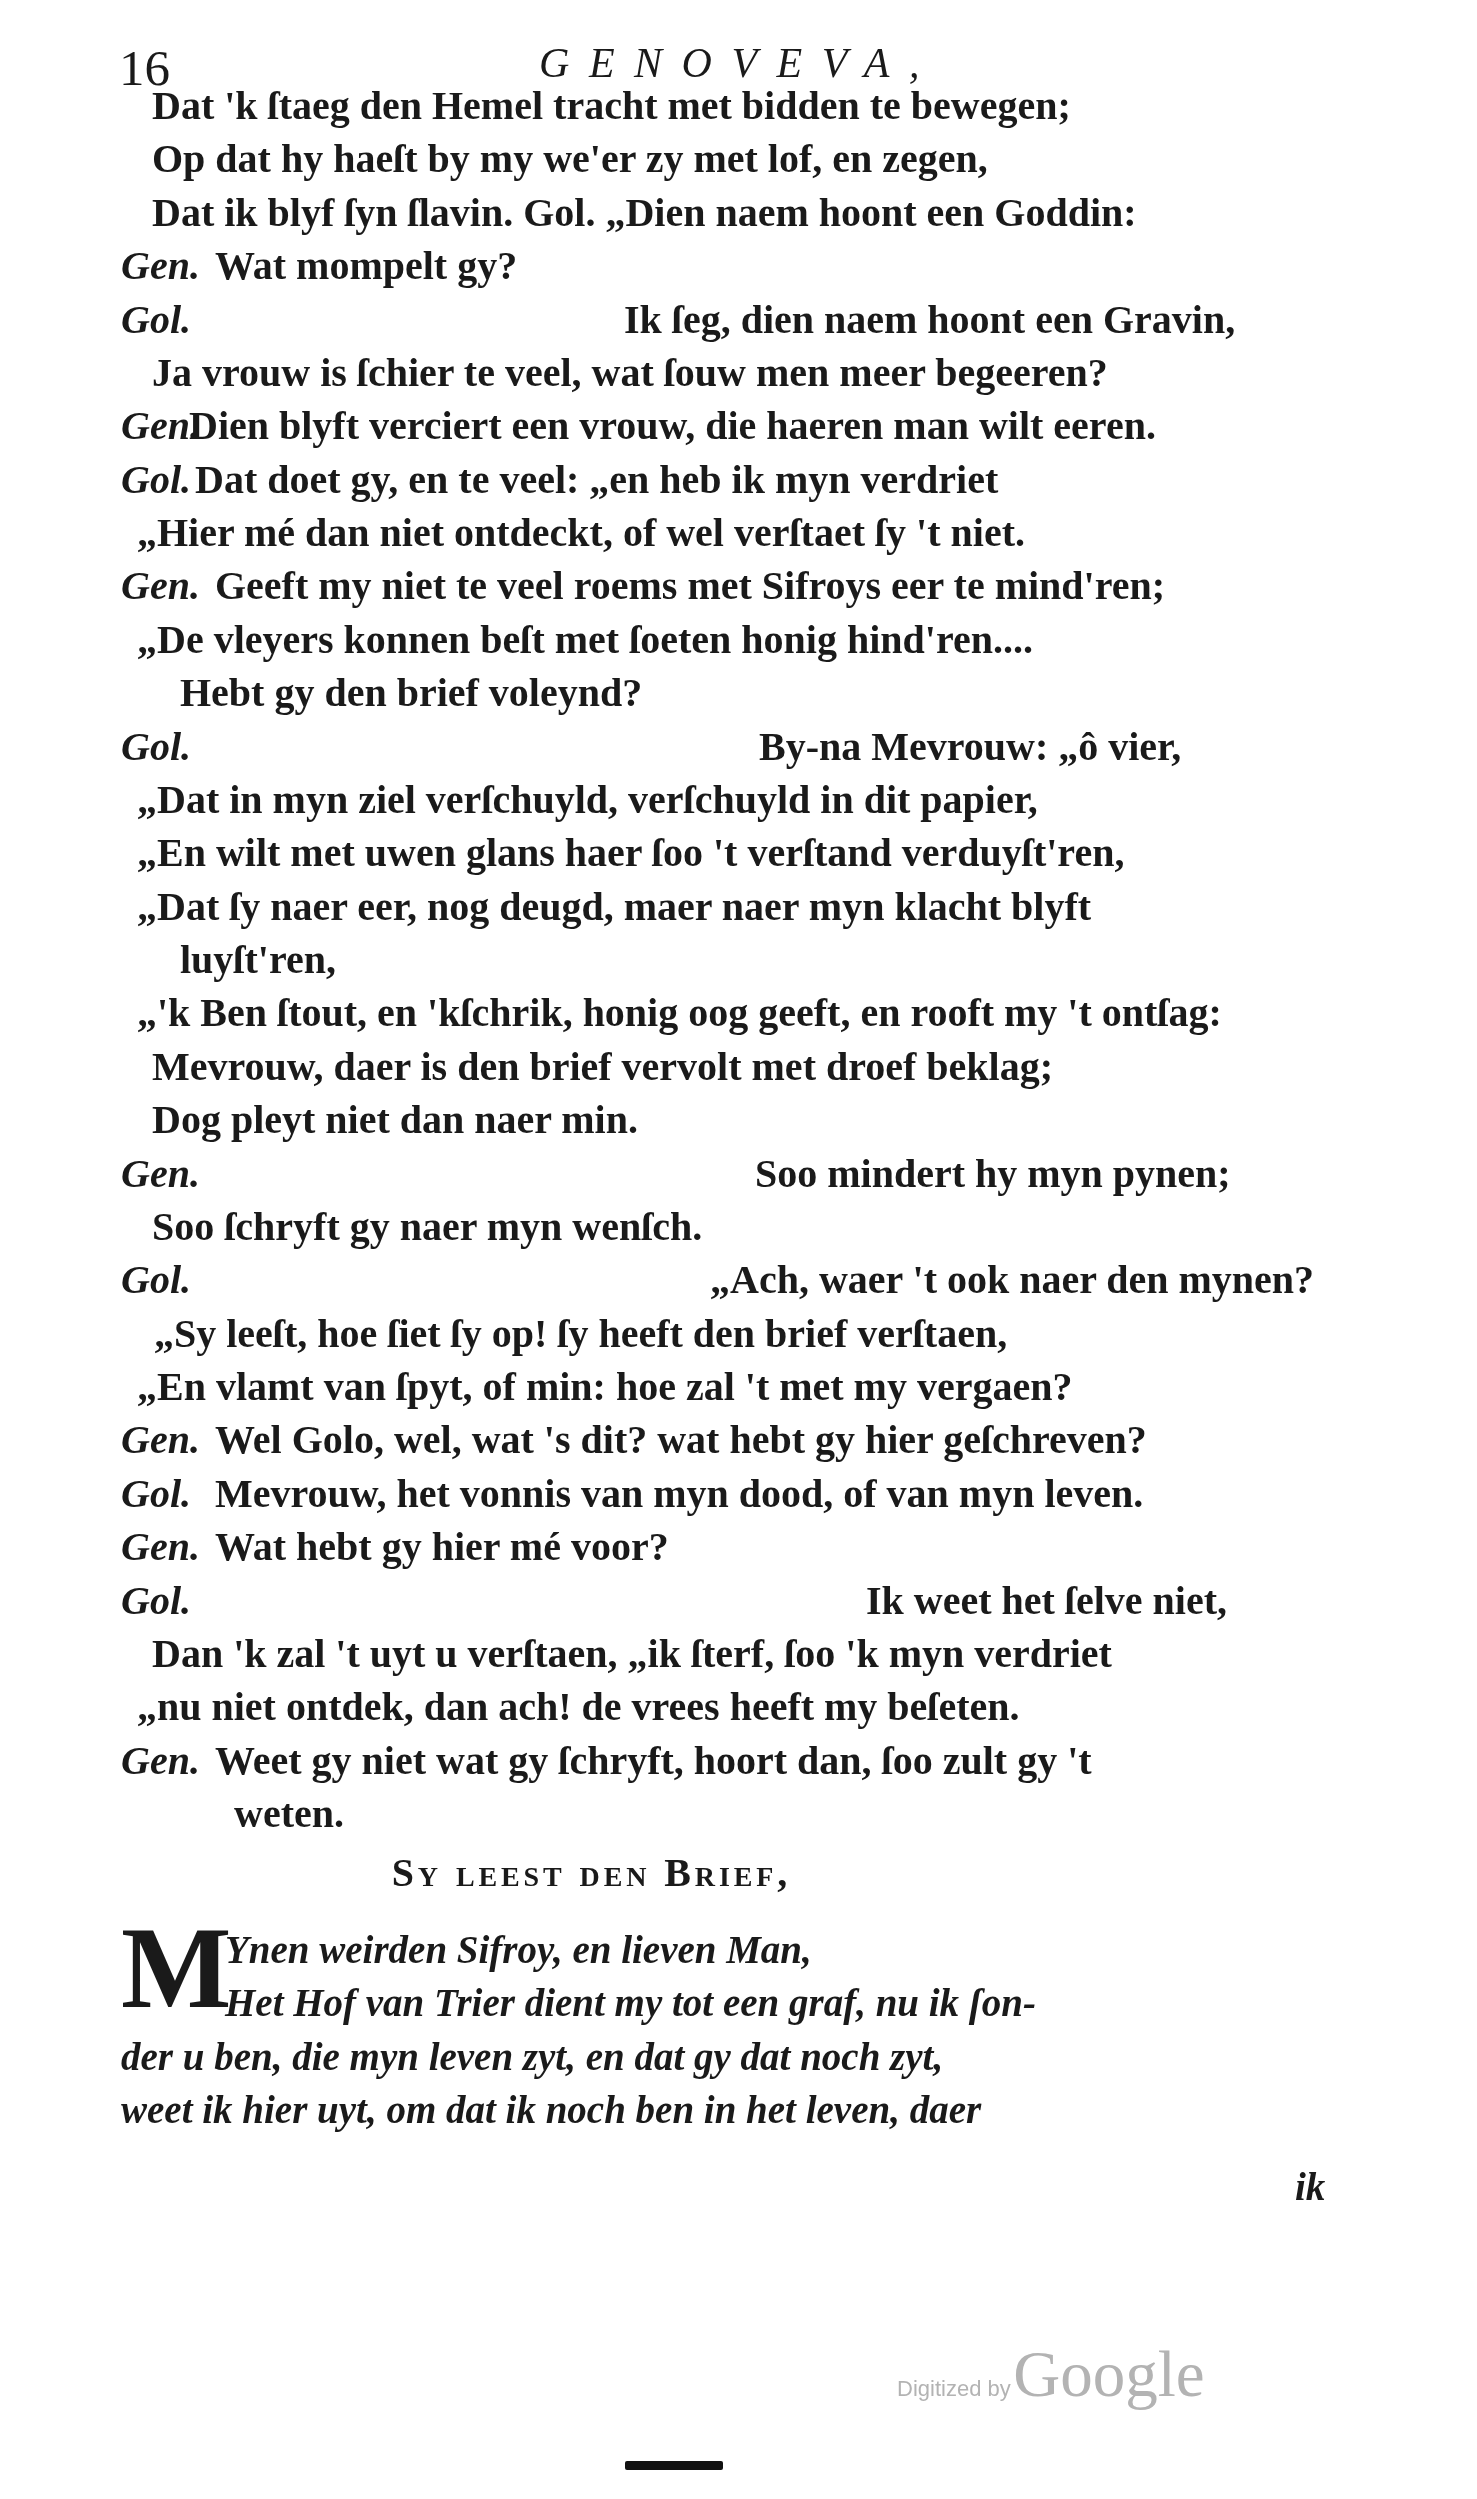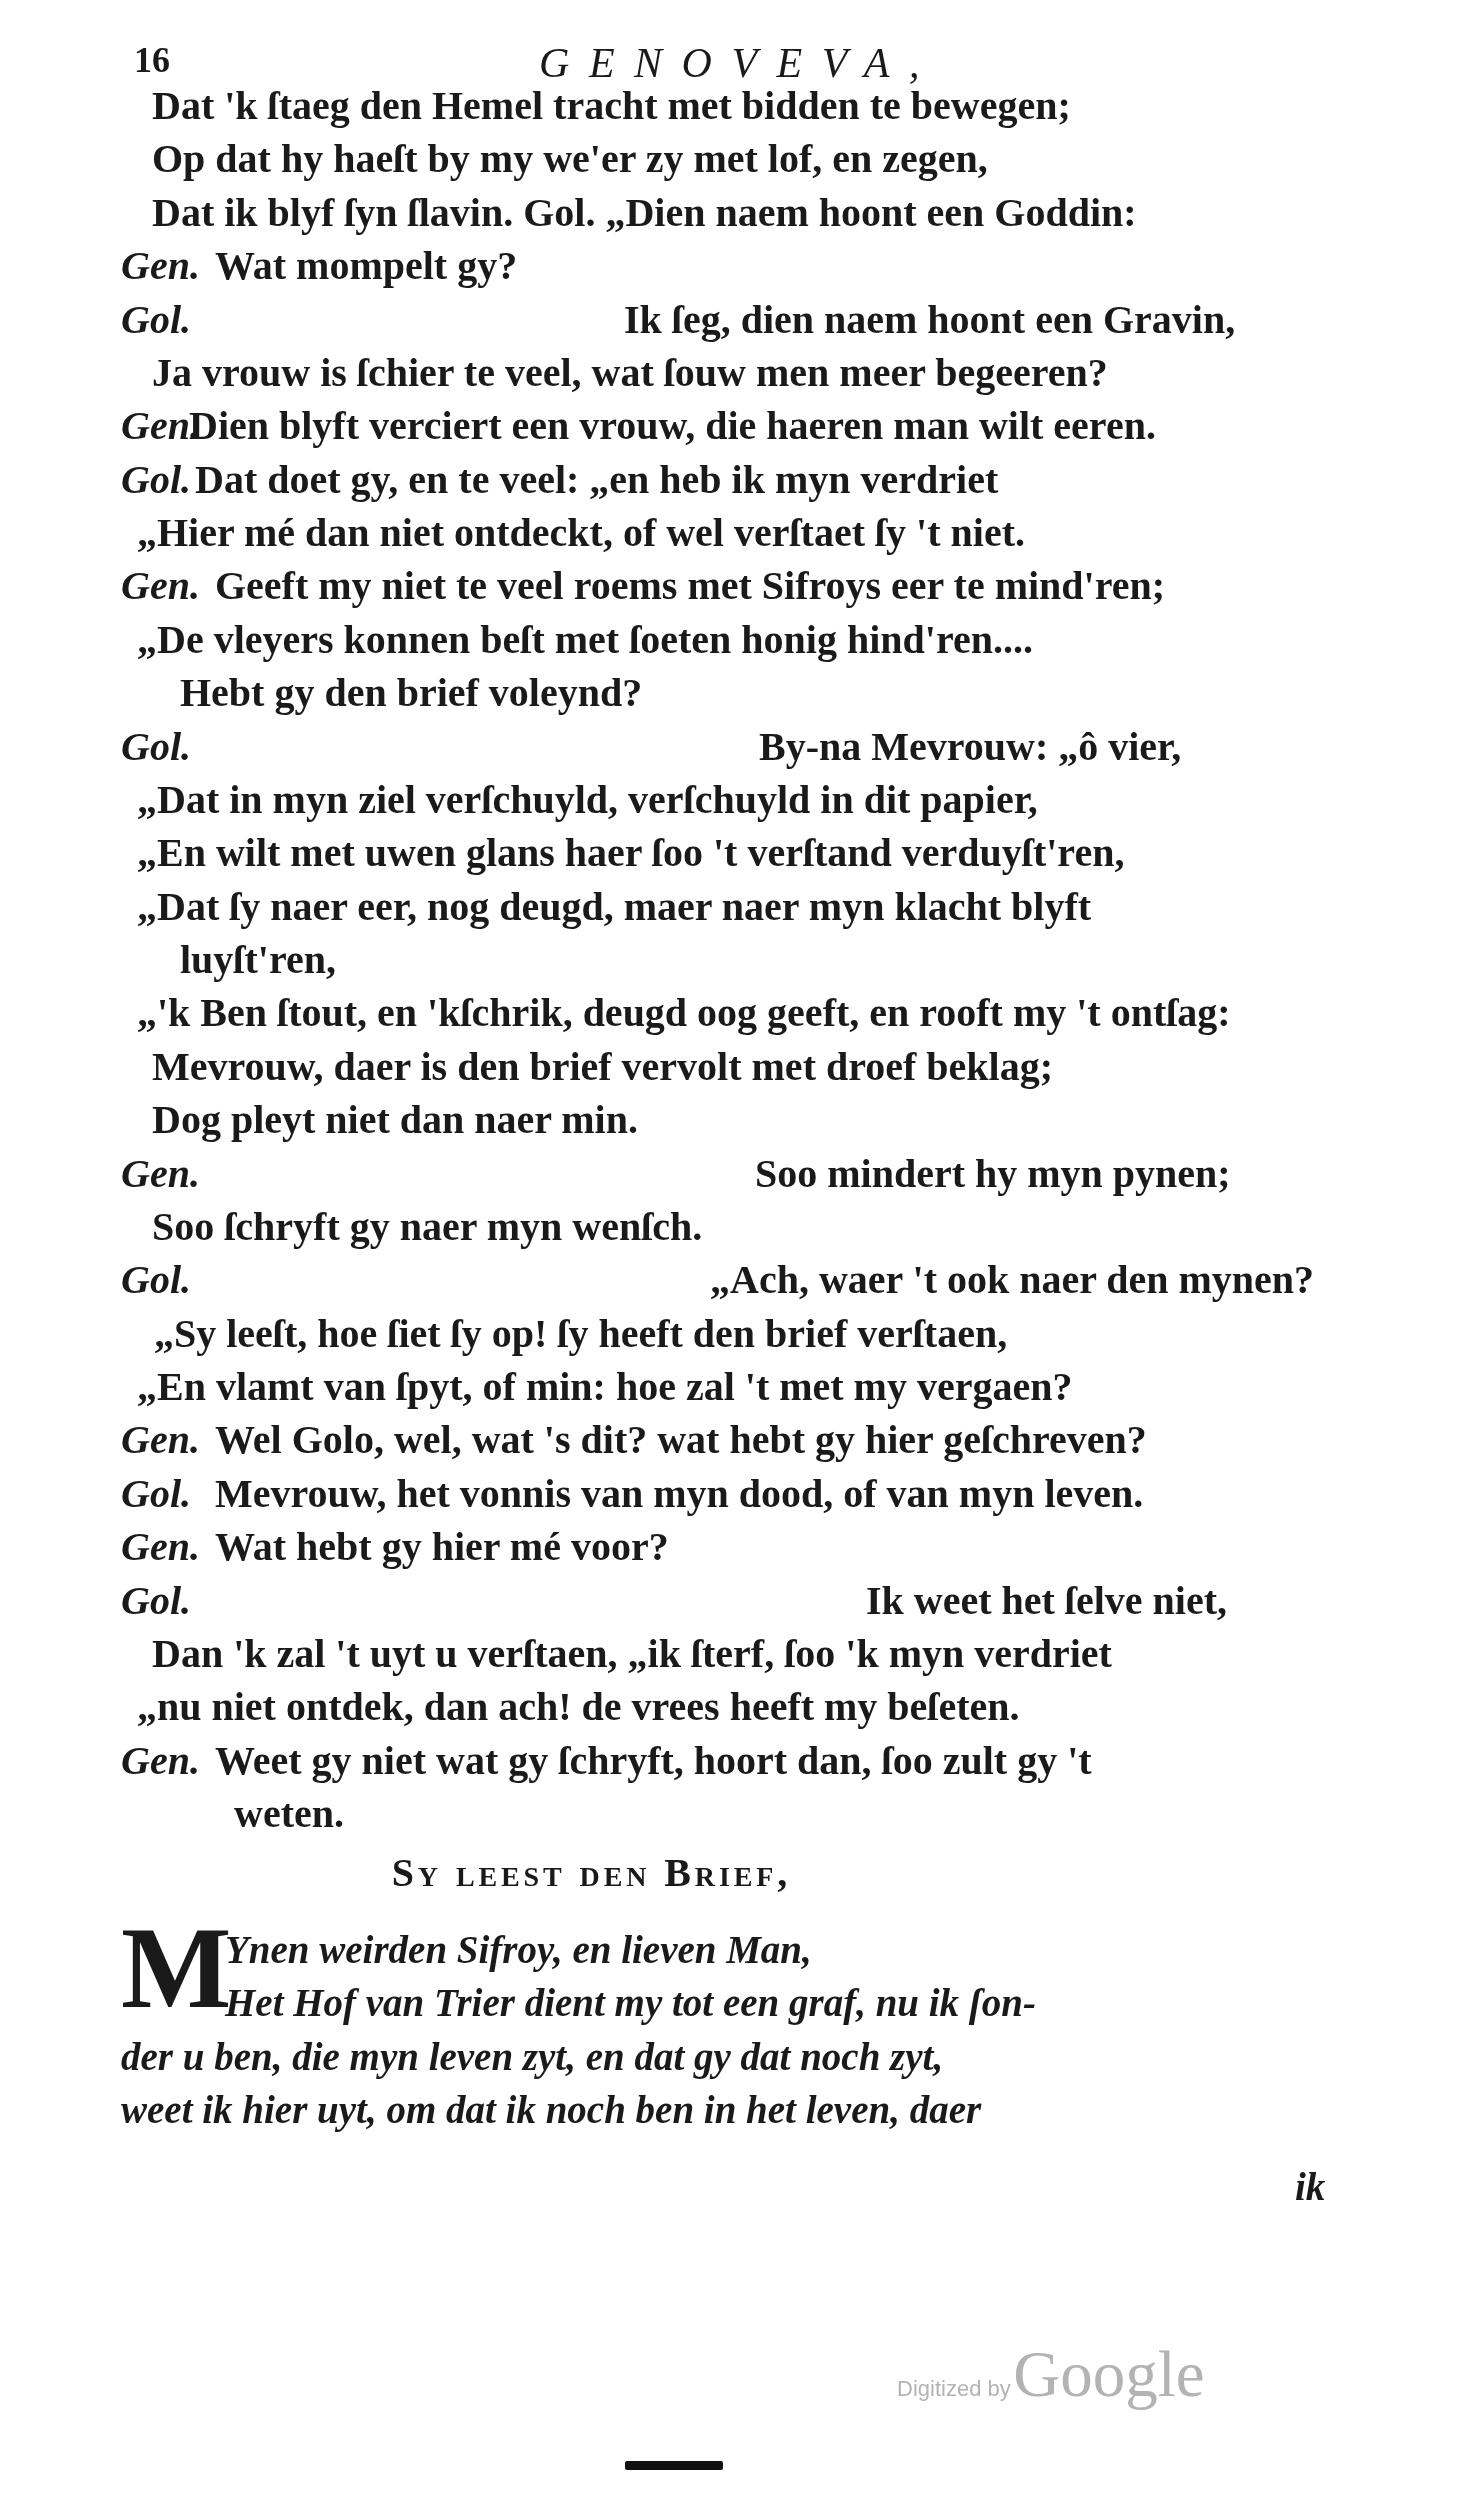--- a/index.html
+++ b/index.html
@@ -1,21 +1,21 @@
 <!DOCTYPE html>
 <html style="font-size:10.4px"><head>
 <meta charset="utf-8">
 <style>
   html, body { margin: 0; padding: 0; background: #ffffff; }
   body { width: 1478px; height: 2500px; position: relative; overflow: hidden;
          font-family: "Liberation Serif", "DejaVu Serif", serif; color: #1a1a1a; }
   .page { position: absolute; left: 0; top: 0; width: 1478px; height: 2500px; background: #fff; }
 
   .running-head { position: absolute; top: 39px; left: 0; width: 1478px; height: 52px; }
-  .page-number { position: absolute; left: 134px; top: 0; font-size: 36px; font-weight: bold; }
+  .page-number { position: absolute; left: 119px; top: 0; font-size: 51px; font-weight: normal; }
   .running-title { position: absolute; left: 0; width: 1478px; text-align: center; top: 0;
                    font-size: 42px; font-style: italic; letter-spacing: 19.5px; }
 
   .lines { position: absolute; left: 0; top: 83px; width: 1478px; }
   .line { position: absolute; height: 46px; font-size: 40px; line-height: 46px; white-space: nowrap; font-weight: bold; }
   .line .speaker { position: absolute; font-style: italic; font-weight: bold; }
   .line .text { position: absolute; }
 
   .section-heading { position: absolute; top: 1849px; left: 0; width: 1183px; text-align: center;
                      font-size: 40px; letter-spacing: 3.9px; font-variant: small-caps; font-weight: bold; }
@@ -94,21 +94,21 @@
       <div class="line" style="top: 747px; left: 0px; width: 1478px;">
         <span class="text" style="left: 137px;">„En wilt met uwen glans haer ſoo 't verſtand verduyſt'ren,</span>
       </div>
       <div class="line" style="top: 801px; left: 0px; width: 1478px;">
         <span class="text" style="left: 137px;">„Dat ſy naer eer, nog deugd, maer naer myn klacht blyft</span>
       </div>
       <div class="line" style="top: 854px; left: 0px; width: 1316px;">
         <span class="text" style="left: 180px;">luyſt'ren,</span>
       </div>
       <div class="line" style="top: 907px; left: 0px; width: 1478px;">
-        <span class="text" style="left: 137px;">„'k Ben ſtout, en 'kſchrik, deugd oog geeft, en rooft my 't ontſag:</span>
+        <span class="text" style="left: 137px;">„'k Ben ſtout, en 'kſchrik, honig oog geeft, en rooft my 't ontſag:</span>
       </div>
       <div class="line" style="top: 961px; left: 0px; width: 1478px;">
         <span class="text" style="left: 152px;">Mevrouw, daer is den brief vervolt met droef beklag;</span>
       </div>
       <div class="line" style="top: 1014px; left: 0px; width: 1478px;">
         <span class="text" style="left: 152px;">Dog pleyt niet dan naer min.</span>
       </div>
       <div class="line" style="top: 1068px; left: 0px; width: 1478px;">
         <span class="speaker" style="left: 121px;">Gen.</span>
         <span class="text" style="left: 755px;">Soo mindert hy myn pynen;</span>

